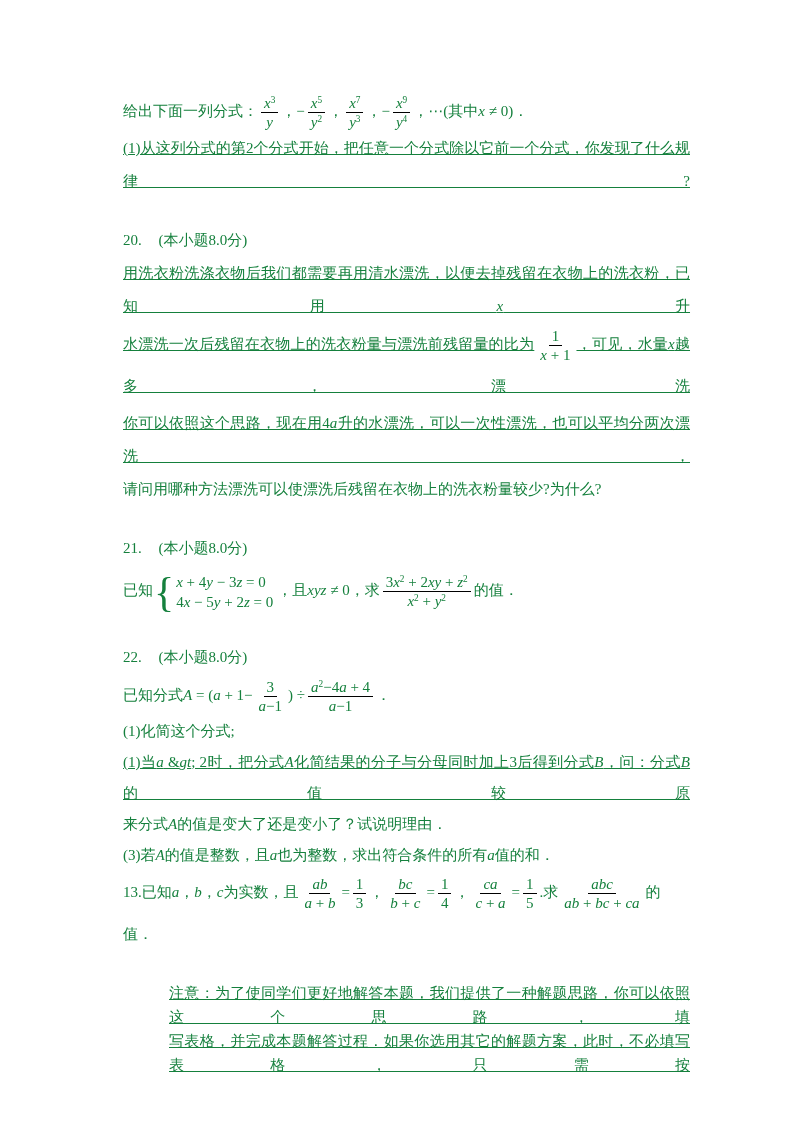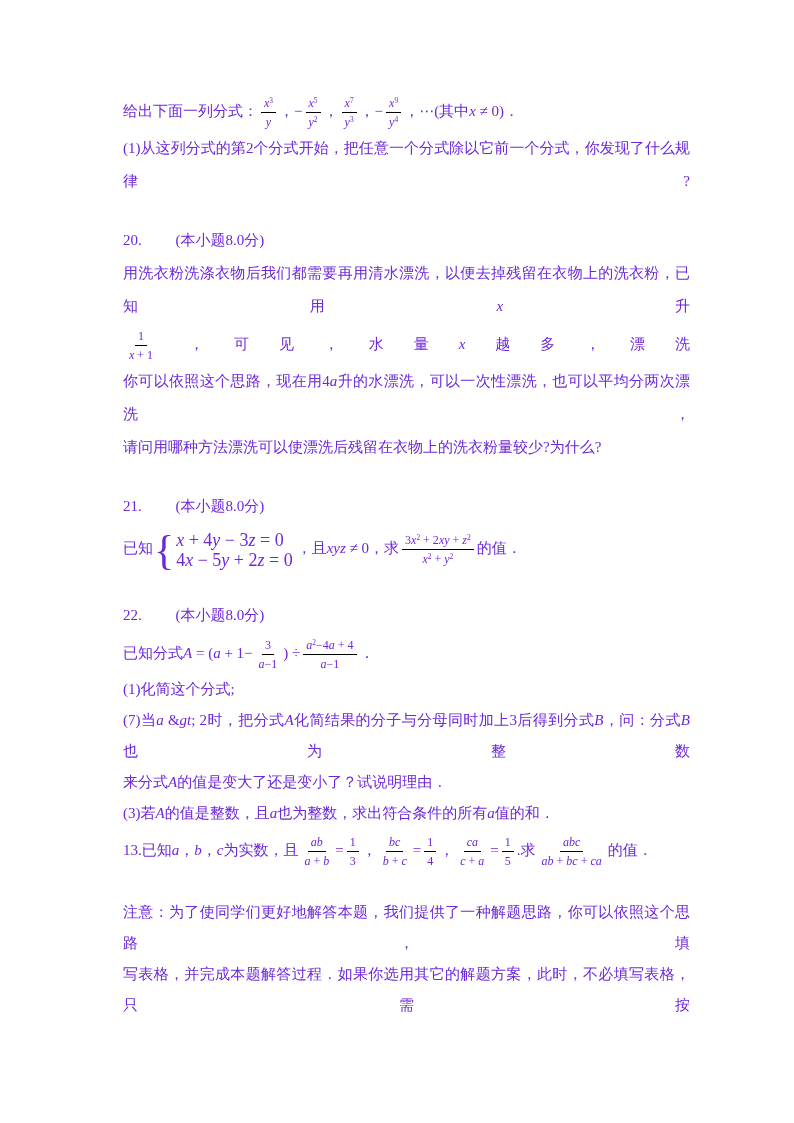--- a/index.html
+++ b/index.html
@@ -3,52 +3,52 @@
 <meta charset="utf-8">
 <style>
   html,body{margin:0;padding:0;background:#ffffff;}
   .page{
     position:relative;
     width:794px;height:1123px;
     background:#ffffff;
     box-sizing:border-box;
     padding:90px 104px 0 123px;
     font-family:"Liberation Serif","DejaVu Serif",serif;
-    font-size:15px;color:#6d28d9;
+    font-size:15px;color:#15803d;
     overflow:hidden;
   }
   .problem{margin:0;padding:0;}
   .gap{margin-top:26px;}
   .line{margin:0;line-height:33px;}
   .mline{line-height:42px;}
   .cline{line-height:50px;}
   .sub{line-height:31px;}
-  .p24l{line-height:31px;}
-  .fill{text-align:justify;text-align-last:justify;}
-  .header .hnum{margin-right:30px;}
+  .p24l{line-height:24px;margin-left:46px;}
+  .fill{text-align:justify;text-align-last:justify;text-decoration:underline;}
+  .header .hnum{margin-right:13px;}
   
   .rt{font-family:"Liberation Serif","DejaVu Serif",serif;}
   .rm{font-family:"Liberation Serif","DejaVu Serif",serif;}
   .rm i,.frac i,.cases i{font-style:italic;}
   sup{font-size:0.62em;line-height:0;vertical-align:0.55em;}
   .frac{
     display:inline-flex;flex-direction:column;align-items:center;justify-content:center;
     vertical-align:middle;text-align:center;margin:0 3px;
-    font-size:12px;line-height:16px;
+    font-size:15px;line-height:16px;
     font-family:"Liberation Serif","DejaVu Serif",serif;
   }
   .frac .num{display:block;border-bottom:1px solid #000;padding:0 3px 1px 3px;}
   .frac .den{display:block;padding:1px 3px 0 3px;}
   .cases{
     display:inline-flex;align-items:center;vertical-align:middle;margin:0 4px 0 1px;
     font-family:"Liberation Serif","DejaVu Serif",serif;
   }
   .cases .brace{font-size:42px;line-height:42px;font-weight:400;margin-right:2px;}
   .cases .ccol{display:inline-flex;flex-direction:column;}
-  .cases .ceq{font-size:18px;line-height:20px;white-space:pre;}
+  .cases .ceq{font-size:15px;line-height:20px;white-space:pre;}
 </style>
 </head>
 <body>
 
 <div class="page">
 
   <section class="problem">
     <p class="line mline"><span class="rt">给出下面一列分式：</span><span class="frac">
           <span class="num"><i>x</i><sup>3</sup></span>
           <span class="den"><i>y</i></span>
@@ -64,21 +64,21 @@
         </span><span class="rt">，⋯(其中</span><span class="rm"><i>x</i> ≠ 0</span><span class="rt">)．</span></p>
     <p class="line fill">(1)从这列分式的第2个分式开始，把任意一个分式除以它前一个分式，你发现了什么规律?</p>
   </section>
 
   <section class="problem gap">
     <p class="line header">
       <span class="hnum">20.</span>
       <span class="htitle">(本小题8.0分)</span>
     </p>
     <p class="line fill"><span class="rt">用洗衣粉洗涤衣物后我们都需要再用清水漂洗，以便去掉残留在衣物上的洗衣粉，已知用</span><span class="rm"><i>x</i></span><span class="rt">升</span></p>
-    <p class="line mline fill"><span class="frac">
+    <p class="line mline fill"><span class="rt">水漂洗一次后残留在衣物上的洗衣粉量与漂洗前残留量的比为</span><span class="frac">
           <span class="num">1</span>
           <span class="den"><i>x</i> + 1</span>
         </span><span class="rt">，可见，水量</span><span class="rm"><i>x</i></span><span class="rt">越多，漂洗</span></p>
     <p class="line fill"><span class="rt">你可以依照这个思路，现在用4</span><span class="rm"><i>a</i></span><span class="rt">升的水漂洗，可以一次性漂洗，也可以平均分两次漂洗，</span></p>
     <p class="line">请问用哪种方法漂洗可以使漂洗后残留在衣物上的洗衣粉量较少?为什么?</p>
   </section>
 
   <section class="problem gap">
     <p class="line header">
       <span class="hnum">21.</span>
@@ -102,21 +102,21 @@
       <span class="htitle">(本小题8.0分)</span>
     </p>
     <p class="line mline"><span class="rt">已知分式</span><span class="rm"><i>A</i> = (<i>a</i> + 1−</span><span class="frac">
           <span class="num">3</span>
           <span class="den"><i>a</i>−1</span>
         </span><span class="rm">) ÷</span><span class="frac">
           <span class="num"><i>a</i><sup>2</sup>−4<i>a</i> + 4</span>
           <span class="den"><i>a</i>−1</span>
         </span><span class="rt">．</span></p>
     <p class="line sub">(1)化简这个分式;</p>
-    <p class="line sub fill"><span class="rt">(7)当</span><span class="rm"><i>a</i> &amp;<i>gt</i>; 2</span><span class="rt">时，把分式</span><span class="rm"><i>A</i></span><span class="rt">化简结果的分子与分母同时加上3后得到分式</span><span class="rm"><i>B</i></span><span class="rt">，问：分式</span><span class="rm"><i>B</i></span><span class="rt">也为整数</span></p>
+    <p class="line sub fill"><span class="rt">(1)当</span><span class="rm"><i>a</i> &amp;<i>gt</i>; 2</span><span class="rt">时，把分式</span><span class="rm"><i>A</i></span><span class="rt">化简结果的分子与分母同时加上3后得到分式</span><span class="rm"><i>B</i></span><span class="rt">，问：分式</span><span class="rm"><i>B</i></span><span class="rt">的值较原</span></p>
     <p class="line sub"><span class="rt">来分式</span><span class="rm"><i>A</i></span><span class="rt">的值是变大了还是变小了？试说明理由．</span></p>
     <p class="line sub"><span class="rt">(3)若</span><span class="rm"><i>A</i></span><span class="rt">的值是整数，且</span><span class="rm"><i>a</i></span><span class="rt">也为整数，求出符合条件的所有</span><span class="rm"><i>a</i></span><span class="rt">值的和．</span></p>
   </section>
 
   <section class="problem">
     <p class="line mline"><span class="rt">13.已知</span><span class="rm"><i>a</i></span><span class="rt">，</span><span class="rm"><i>b</i></span><span class="rt">，</span><span class="rm"><i>c</i></span><span class="rt">为实数，且</span><span class="frac">
           <span class="num"><i>ab</i></span>
           <span class="den"><i>a</i> + <i>b</i></span>
         </span><span class="rm">=</span><span class="frac">
           <span class="num">1</span>

